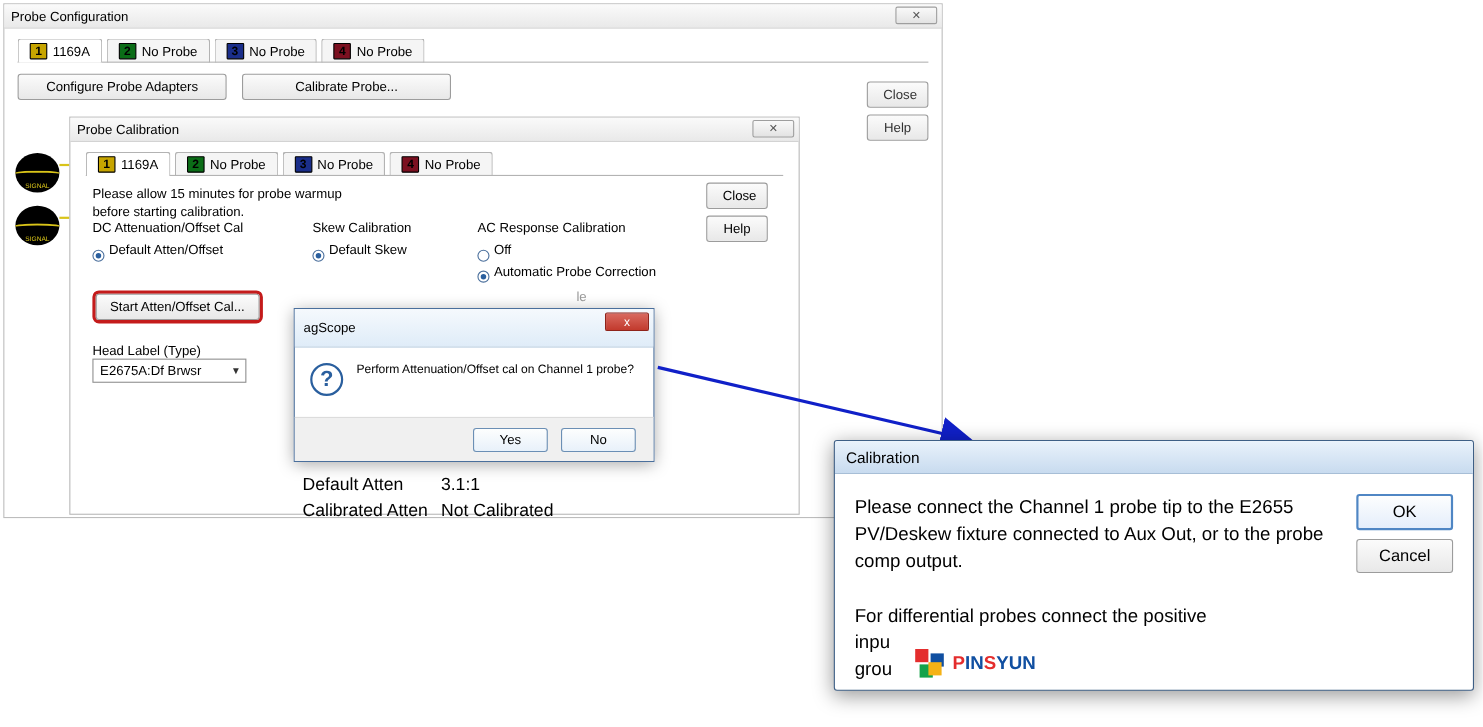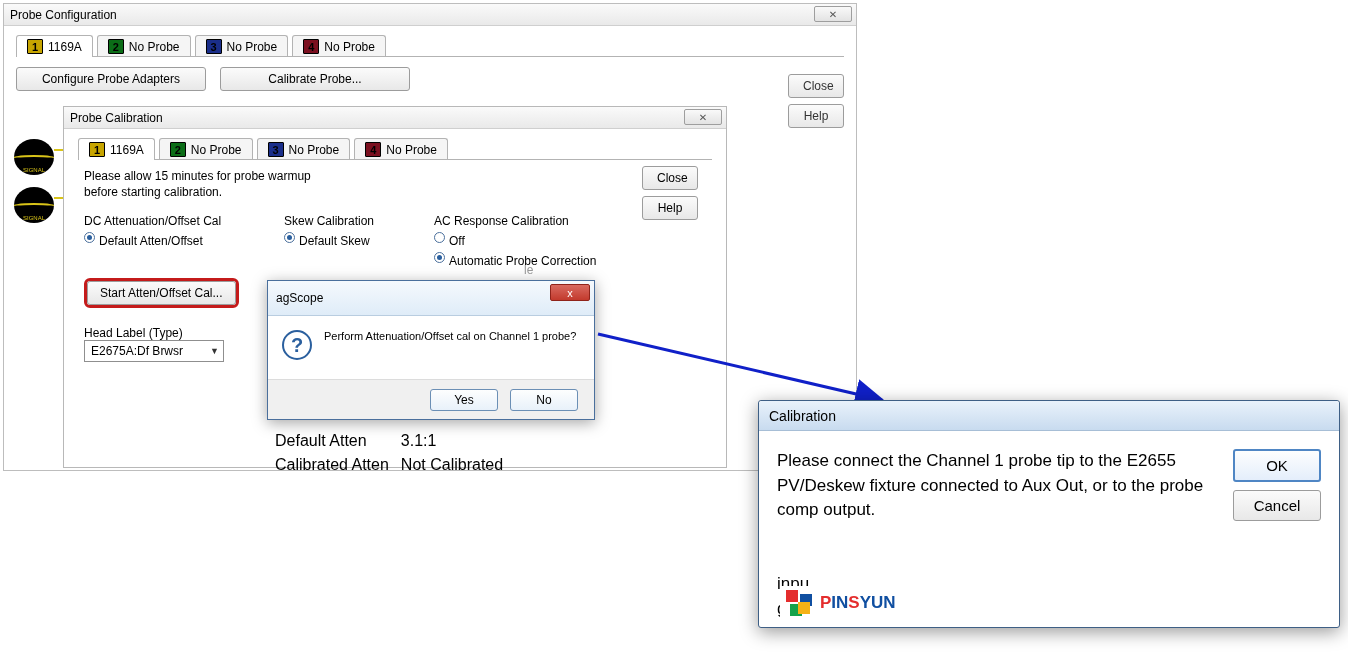--- a/index.html
+++ b/index.html
@@ -136,24 +136,23 @@
   .cal-content{
     border-top:1px solid #b3b3b3;
     margin-top:0;
     padding:8px 6px 0 6px;
     position:relative;
     height:300px;
   }
   .note{width:230px;line-height:1.35;}
   .sections{
     display:flex;gap:30px;
-    margin-top:14px;
   }
   .sec h4{margin:0 0 4px 0;font-weight:normal;font-size:12px;}
-  .radio-line{display:flex;align-items:flex-start;gap:4px;font-size:12px;line-height:1.6;}
+  .radio-line{display:flex;align-items:flex-end;gap:4px;font-size:12px;line-height:1.6;}
   .radio{width:11px;height:11px;border:1px solid #4a6f9c;border-radius:50%;display:inline-block;position:relative;}
   .radio.checked::after{content:"";position:absolute;left:2px;top:2px;width:5px;height:5px;background:#2a5f9e;border-radius:50%;}
 
   .start-btn{
     border:3px solid #c41b1b;
     border-radius:6px;
     display:inline-block;
     margin-top:26px;
   }
   .start-btn .btn{padding:4px 12px;}
@@ -262,21 +261,21 @@
   .cal-dialog .dlg-btns .btn{
     width:88px;text-align:center;padding:6px 0;font-size:15px;
     border:2px solid #4f86c4;background:linear-gradient(#fdfefe,#e4eefb);
     border-radius:3px;
   }
   .cal-dialog .dlg-btns .btn.cancel{border:1px solid #9c9c9c;background:linear-gradient(#fbfbfb,#e8e8e8);}
 
   
   .brand{
     position:absolute;
-    left:780px; top:586px;
+    left:826px; top:586px;
     z-index:40;
     display:flex; align-items:center; gap:8px;
     background:#fff;
     padding:4px 6px;
   }
   .brand .logo{
     width:26px;height:26px;position:relative;
   }
   .brand .logo span{position:absolute;width:12px;height:12px;}
   .brand .logo .sq1{background:#e42d2d;left:0;top:0;}
@@ -470,21 +469,21 @@
   </defs>
   <line x1="8" y1="14" x2="292" y2="80" stroke="#1020c8" stroke-width="3" marker-end="url(#ah)"></line>
 </svg>
 
 <div class="cal-dialog">
   <div class="dlg-title">Calibration</div>
   <div class="dlg-body">
     <div class="dlg-text">
       <span>Please connect the Channel 1 probe tip to the E2655 PV/Deskew fixture connected to Aux Out, or to the probe comp output.</span>
       <br><br>
-      <br>
+      <span>For differential probes connect the positive</span><br>
       <span>inpu</span><br>
       <span>grou</span>
     </div>
     <div class="dlg-btns">
       <span class="btn">OK</span>
       <span class="btn cancel">Cancel</span>
     </div>
   </div>
 </div>
 

